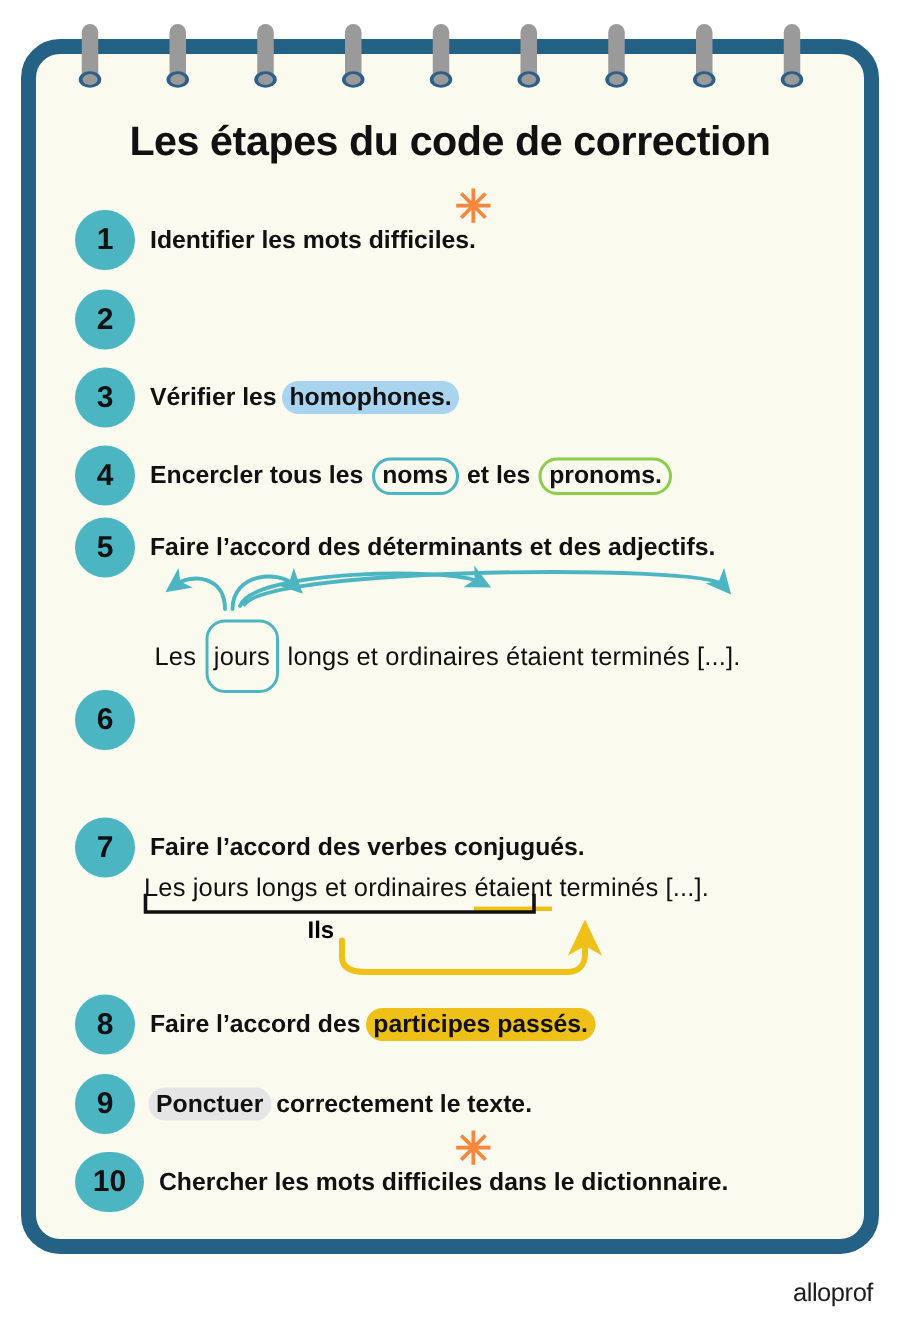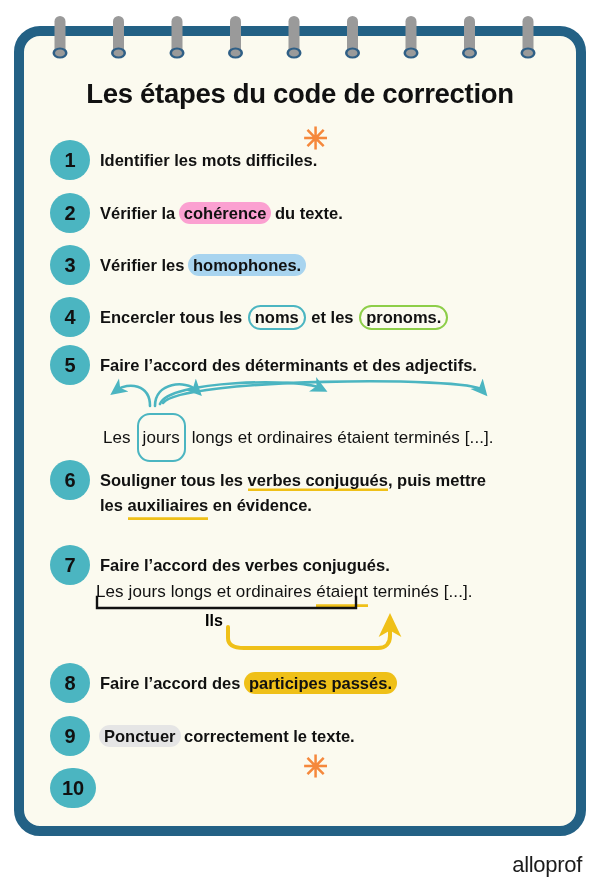--- a/index.html
+++ b/index.html
@@ -148,21 +148,21 @@
     font-size: 30px;
     font-weight: bold;
     line-height: 1;
   }
 
   
   .logo {
     position: absolute;
     right: 18px;
     top: 852px;
-    font-size: 22px;
+    font-size: 17px;
     color: #1c1c1c;
     letter-spacing: -0.3px;
   }
 </style>
 </head>
 <body>
 
 <div id="page">
 
   <div class="notepad-frame"></div>
@@ -205,23 +205,20 @@
 
   <div class="step" style="left:50px; top:140px;">
     <div class="num-circle">1</div>
     <div class="step-text">
       <span>Identifier les mots difficiles.</span>
     </div>
   </div>
 
   <div class="step" style="left:50px; top:193px;">
     <div class="num-circle">2</div>
-    <div class="step-text">
-      <span>Vérifier la </span><span class="hl hl-pink">cohérence</span><span> du texte.</span>
-    </div>
   </div>
 
   <div class="step" style="left:50px; top:245px;">
     <div class="num-circle">3</div>
     <div class="step-text">
       <span>Vérifier les </span><span class="hl hl-blue">homophones.</span>
     </div>
   </div>
 
   <div class="step" style="left:50px; top:297px;">
@@ -237,23 +234,20 @@
       <span>Faire l’accord des déterminants et des adjectifs.</span>
     </div>
   </div>
 
   <div class="example" style="left:103px; top:413px;">
     <span>Les </span><span class="circled">jours</span><span> longs et ordinaires étaient terminés [...].</span>
   </div>
 
   <div class="step" style="left:50px; top:460px;">
     <div class="num-circle">6</div>
-    <div class="step-text two-line">
-      <span>Souligner tous les </span><span class="u-single">verbes conjugués</span><span>, puis mettre les </span><span class="u-double">auxiliaires</span><span> en évidence.</span>
-    </div>
   </div>
 
   <div class="step" style="left:50px; top:545px;">
     <div class="num-circle">7</div>
     <div class="step-text">
       <span>Faire l’accord des verbes conjugués.</span>
     </div>
   </div>
 
   <div class="example" style="left:96px; top:582px;">
@@ -272,20 +266,23 @@
     <div class="num-circle">9</div>
     <div class="step-text">
       <span class="hl hl-peach">Ponctuer</span><span> correctement le texte.</span>
     </div>
   </div>
 
   <div class="asterisk" style="left:303px; top:752px;">✳</div>
 
   <div class="step" style="left:50px; top:768px;">
     <div class="num-circle wide">10</div>
+    <div class="step-text">
+      <span>Chercher les mots difficiles dans le dictionnaire.</span>
+    </div>
   </div>
 
   <svg class="overlay" viewBox="0 0 600 890">
     <defs>
       <marker id="ah-teal" markerWidth="7" markerHeight="7" refX="3.2" refY="3.5" orient="auto" markerUnits="strokeWidth">
         <path d="M0,0.4 L6.4,3.5 L0,6.6 L1.7,3.5 Z" fill="#4bb5c1"></path>
       </marker>
       <marker id="ah-yellow" markerWidth="6.5" markerHeight="6.5" refX="3" refY="3.25" orient="auto" markerUnits="strokeWidth">
         <path d="M0,0.4 L6,3.25 L0,6.1 L1.6,3.25 Z" fill="#efc018"></path>
       </marker>

